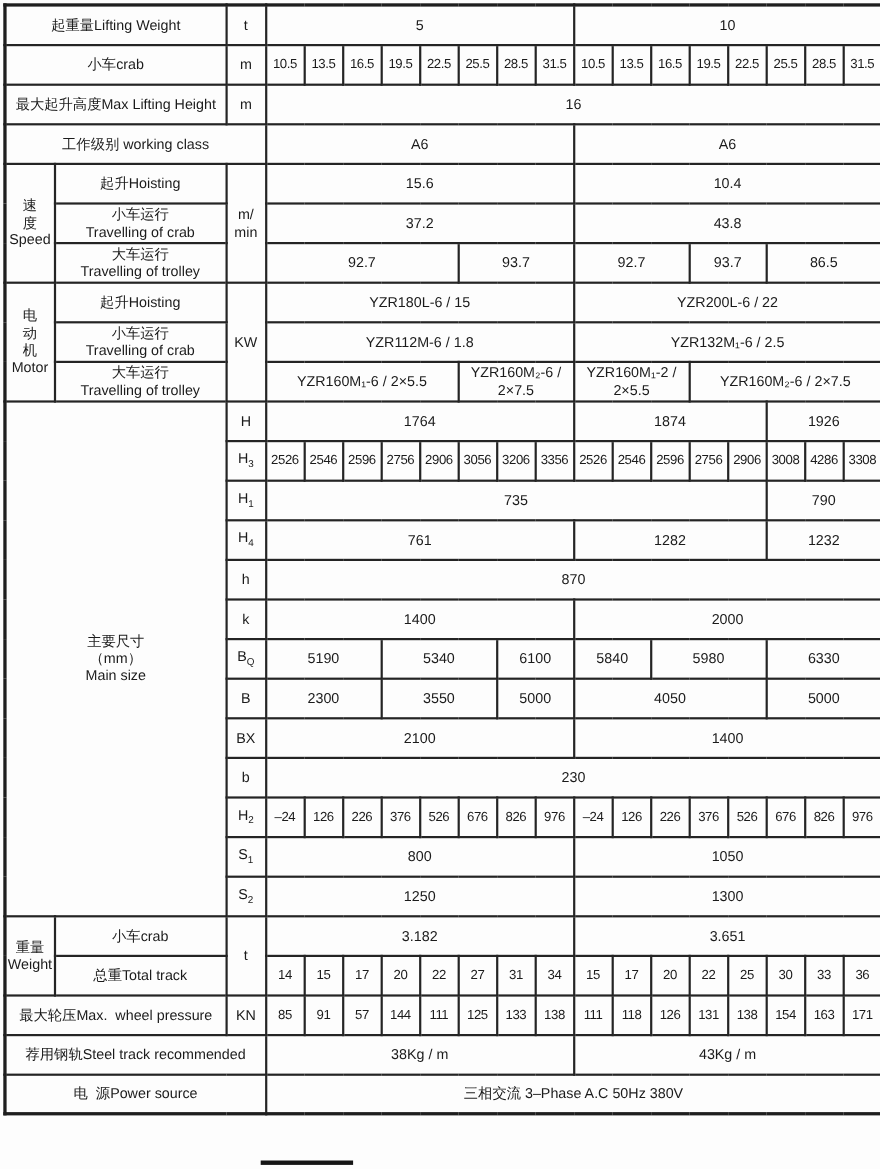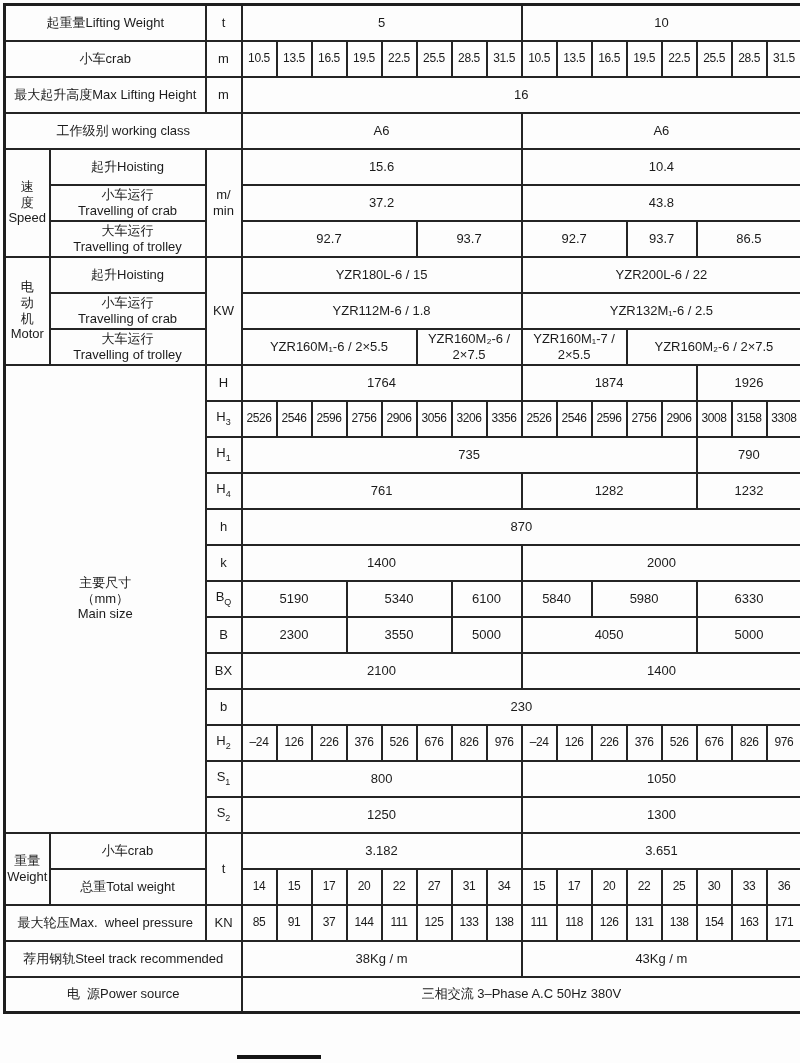--- a/index.html
+++ b/index.html
@@ -147,21 +147,21 @@
 Travelling of crab</td>
           <td class="c-value data-start" colspan="8">YZR112M-6 / 1.8</td>
           <td class="c-value sec-div" colspan="8">YZR132M₁-6 / 2.5</td>
         </tr>
         <tr>
           <td class="c-label">大车运行
 Travelling of trolley</td>
           <td class="c-value data-start" colspan="5">YZR160M₁-6 / 2×5.5</td>
           <td class="c-value" colspan="3">YZR160M₂-6 /
 2×7.5</td>
-          <td class="c-value sec-div" colspan="3">YZR160M₁-7 /
+          <td class="c-value sec-div" colspan="3">YZR160M₁-2 /
 2×5.5</td>
           <td class="c-value" colspan="5">YZR160M₂-6 / 2×7.5</td>
         </tr>
         <tr>
           <td class="c-group" colspan="2" rowspan="13">主要尺寸
 （mm）
 Main size</td>
           <td class="c-dim">H</td>
           <td class="c-value data-start" colspan="8">1764</td>
           <td class="c-value sec-div" colspan="5">1874</td>
@@ -176,21 +176,21 @@
           <td class="c-value small">2906</td>
           <td class="c-value small">3056</td>
           <td class="c-value small">3206</td>
           <td class="c-value small">3356</td>
           <td class="c-value small sec-div">2526</td>
           <td class="c-value small">2546</td>
           <td class="c-value small">2596</td>
           <td class="c-value small">2756</td>
           <td class="c-value small">2906</td>
           <td class="c-value small">3008</td>
-          <td class="c-value small">3158</td>
+          <td class="c-value small">4286</td>
           <td class="c-value small">3308</td>
         </tr>
         <tr>
           <td class="c-dim"><span>H</span><span class="sub">1</span></td>
           <td class="c-value data-start" colspan="13">735</td>
           <td class="c-value" colspan="3">790</td>
         </tr>
         <tr>
           <td class="c-dim"><span>H</span><span class="sub">4</span></td>
           <td class="c-value data-start" colspan="8">761</td>
@@ -263,21 +263,21 @@
         </tr>
         <tr>
           <td class="c-group" rowspan="2">重量
 Weight</td>
           <td class="c-label">小车crab</td>
           <td class="c-unit" rowspan="2">t</td>
           <td class="c-value data-start" colspan="8">3.182</td>
           <td class="c-value sec-div" colspan="8">3.651</td>
         </tr>
         <tr>
-          <td class="c-label">总重Total weight</td>
+          <td class="c-label">总重Total track</td>
           <td class="c-value small data-start">14</td>
           <td class="c-value small">15</td>
           <td class="c-value small">17</td>
           <td class="c-value small">20</td>
           <td class="c-value small">22</td>
           <td class="c-value small">27</td>
           <td class="c-value small">31</td>
           <td class="c-value small">34</td>
           <td class="c-value small sec-div">15</td>
           <td class="c-value small">17</td>
@@ -286,21 +286,21 @@
           <td class="c-value small">25</td>
           <td class="c-value small">30</td>
           <td class="c-value small">33</td>
           <td class="c-value small">36</td>
         </tr>
         <tr>
           <td class="c-label" colspan="2">最大轮压Max.&nbsp; wheel pressure</td>
           <td class="c-unit">KN</td>
           <td class="c-value small data-start">85</td>
           <td class="c-value small">91</td>
-          <td class="c-value small">37</td>
+          <td class="c-value small">57</td>
           <td class="c-value small">144</td>
           <td class="c-value small">111</td>
           <td class="c-value small">125</td>
           <td class="c-value small">133</td>
           <td class="c-value small">138</td>
           <td class="c-value small sec-div">111</td>
           <td class="c-value small">118</td>
           <td class="c-value small">126</td>
           <td class="c-value small">131</td>
           <td class="c-value small">138</td>

